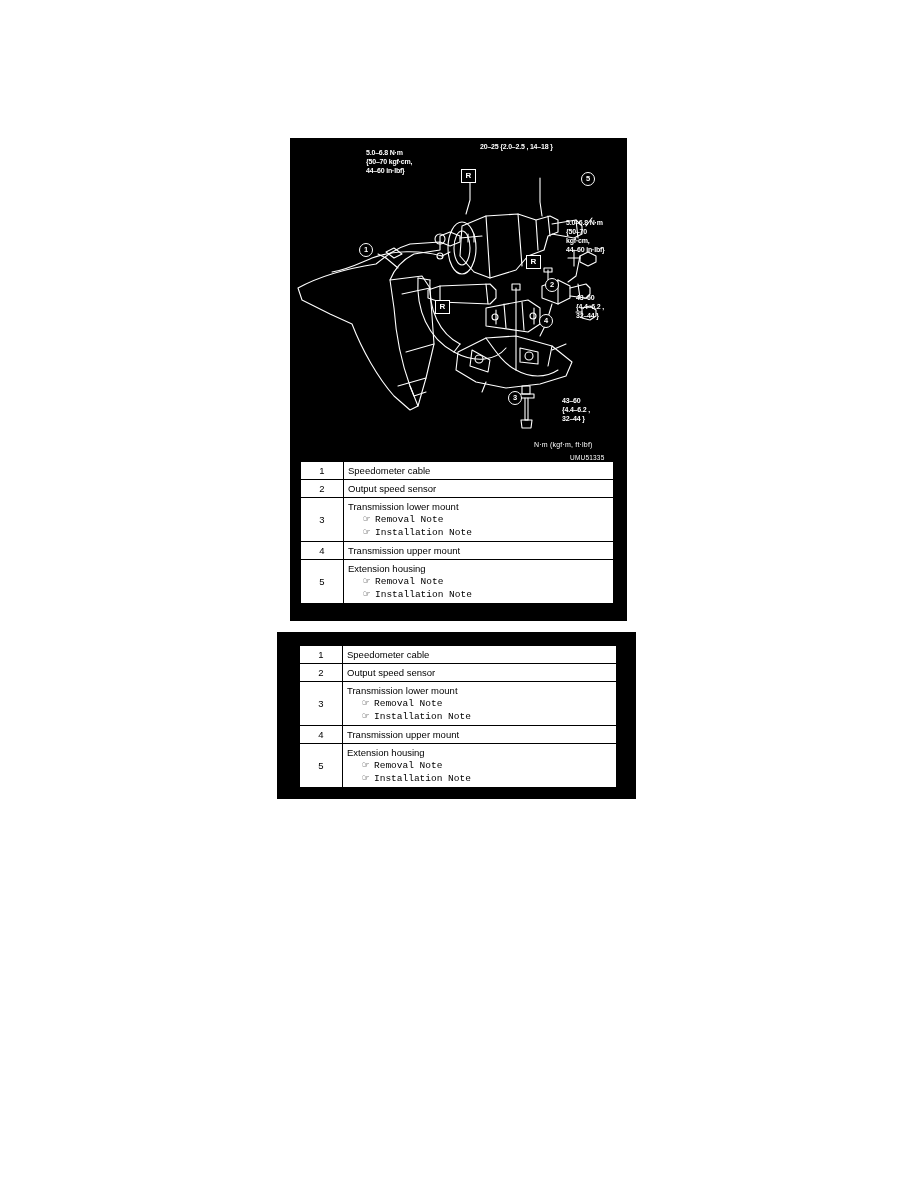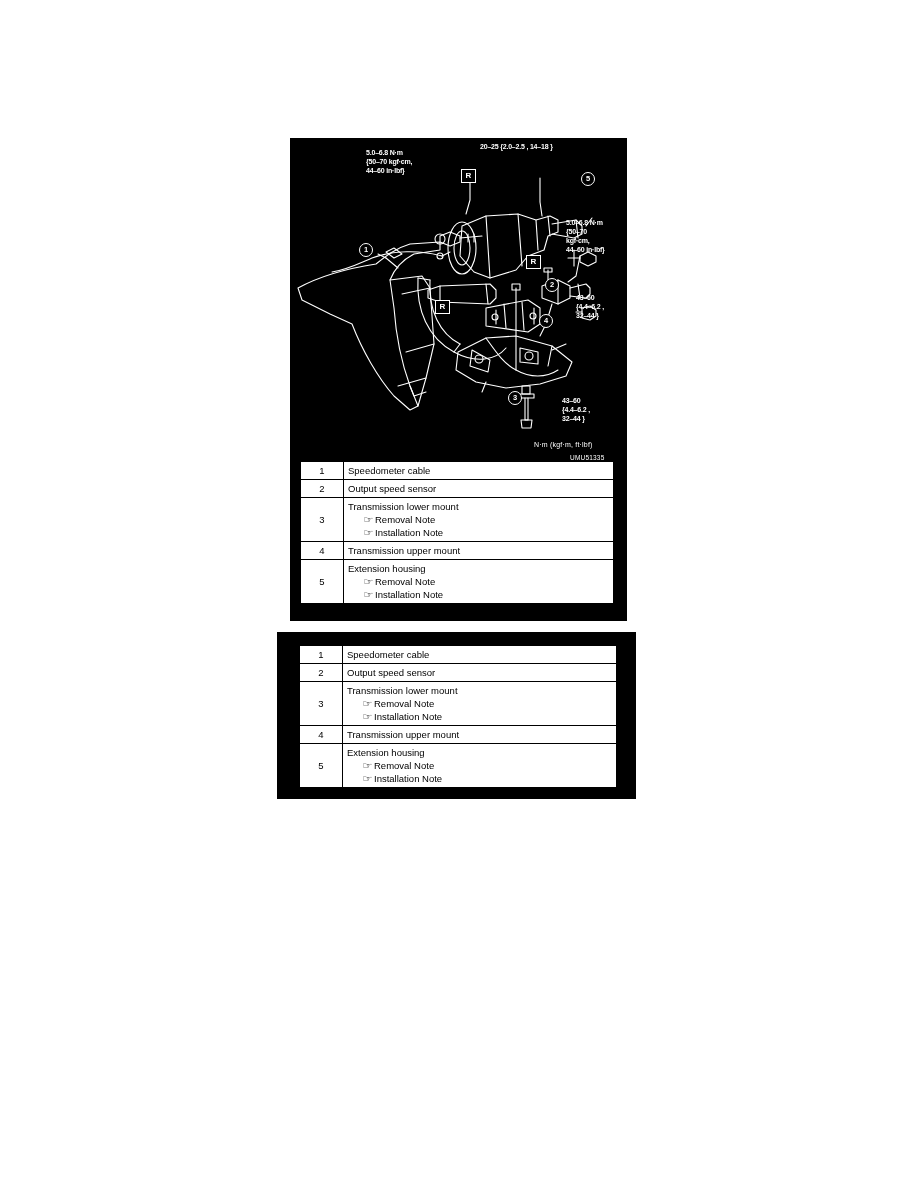--- a/index.html
+++ b/index.html
@@ -128,20 +128,21 @@
     vertical-align: middle;
   }
   .legend td.desc {
     text-align: left;
   }
   .sub {
     display: block;
     padding-left: 16px;
     font-size: 9.5px;
     line-height: 13px;
+    font-family: Liberation Mono, monospace;
   }
   .sub .hand {
     display: inline-block;
     width: 11px;
     font-size: 10px;
     transform: scaleX(1.1);
   }
   .title-line {
     line-height: 13px;
     margin-top: 36px;

